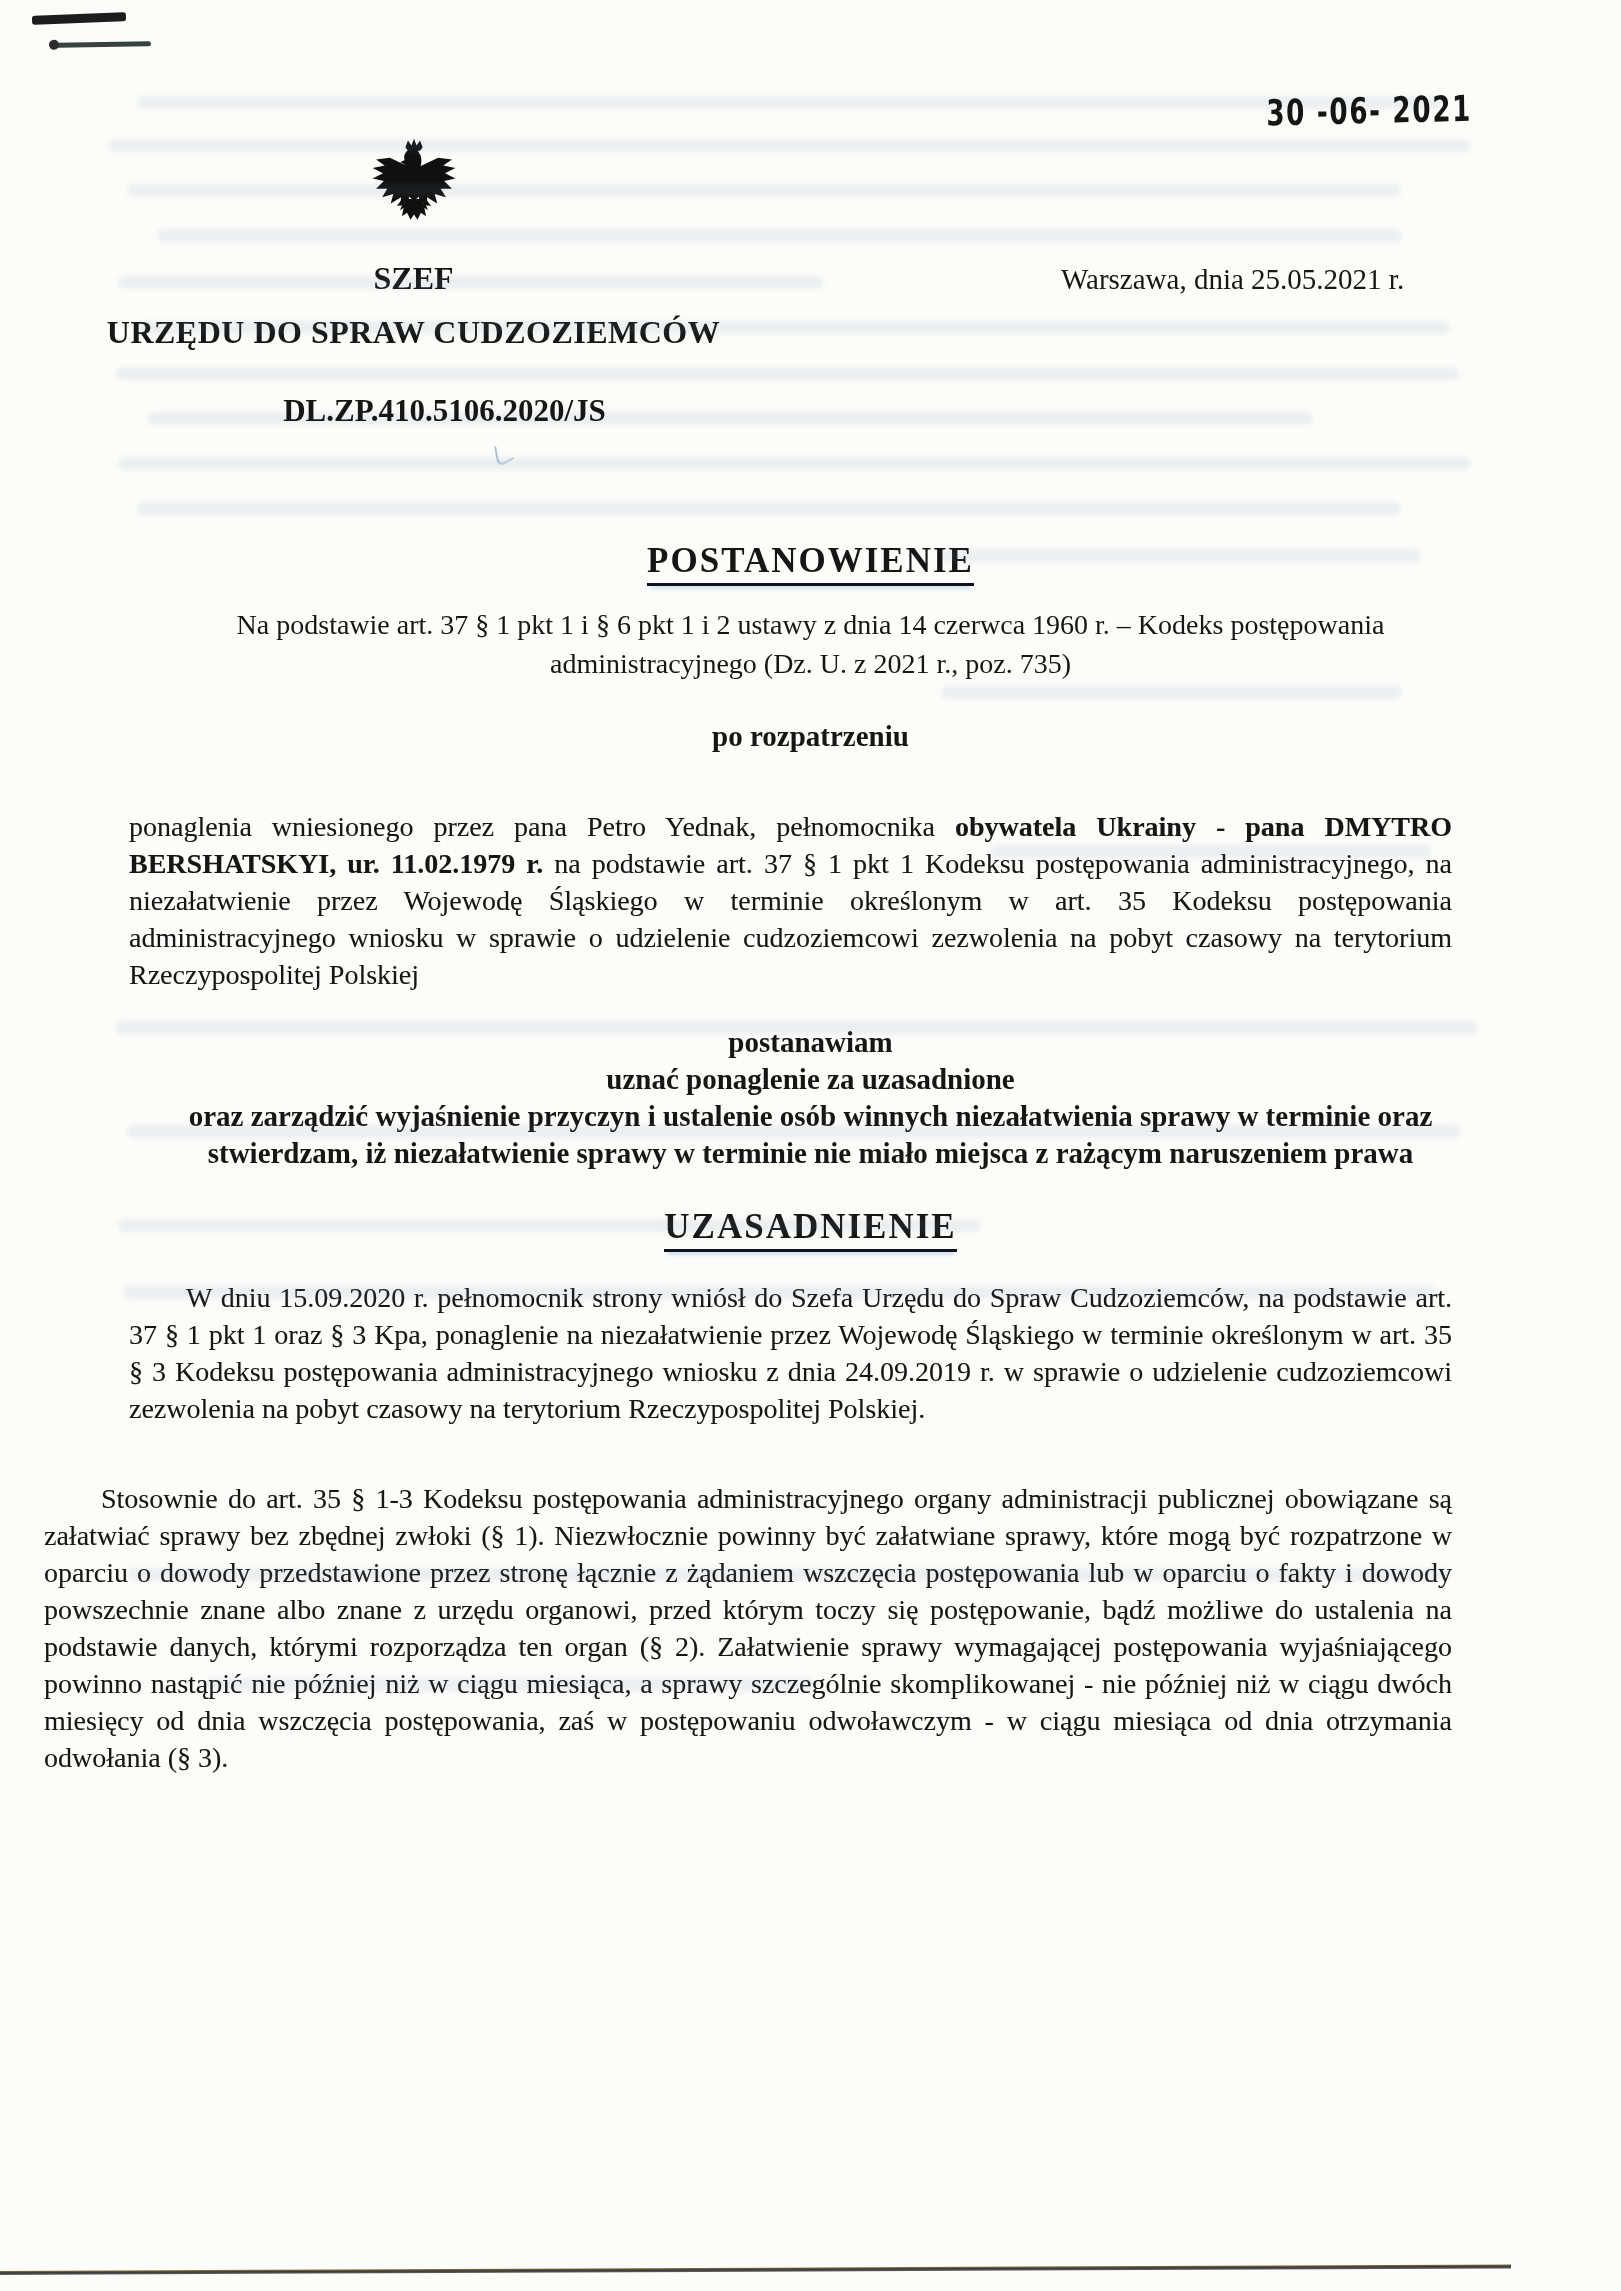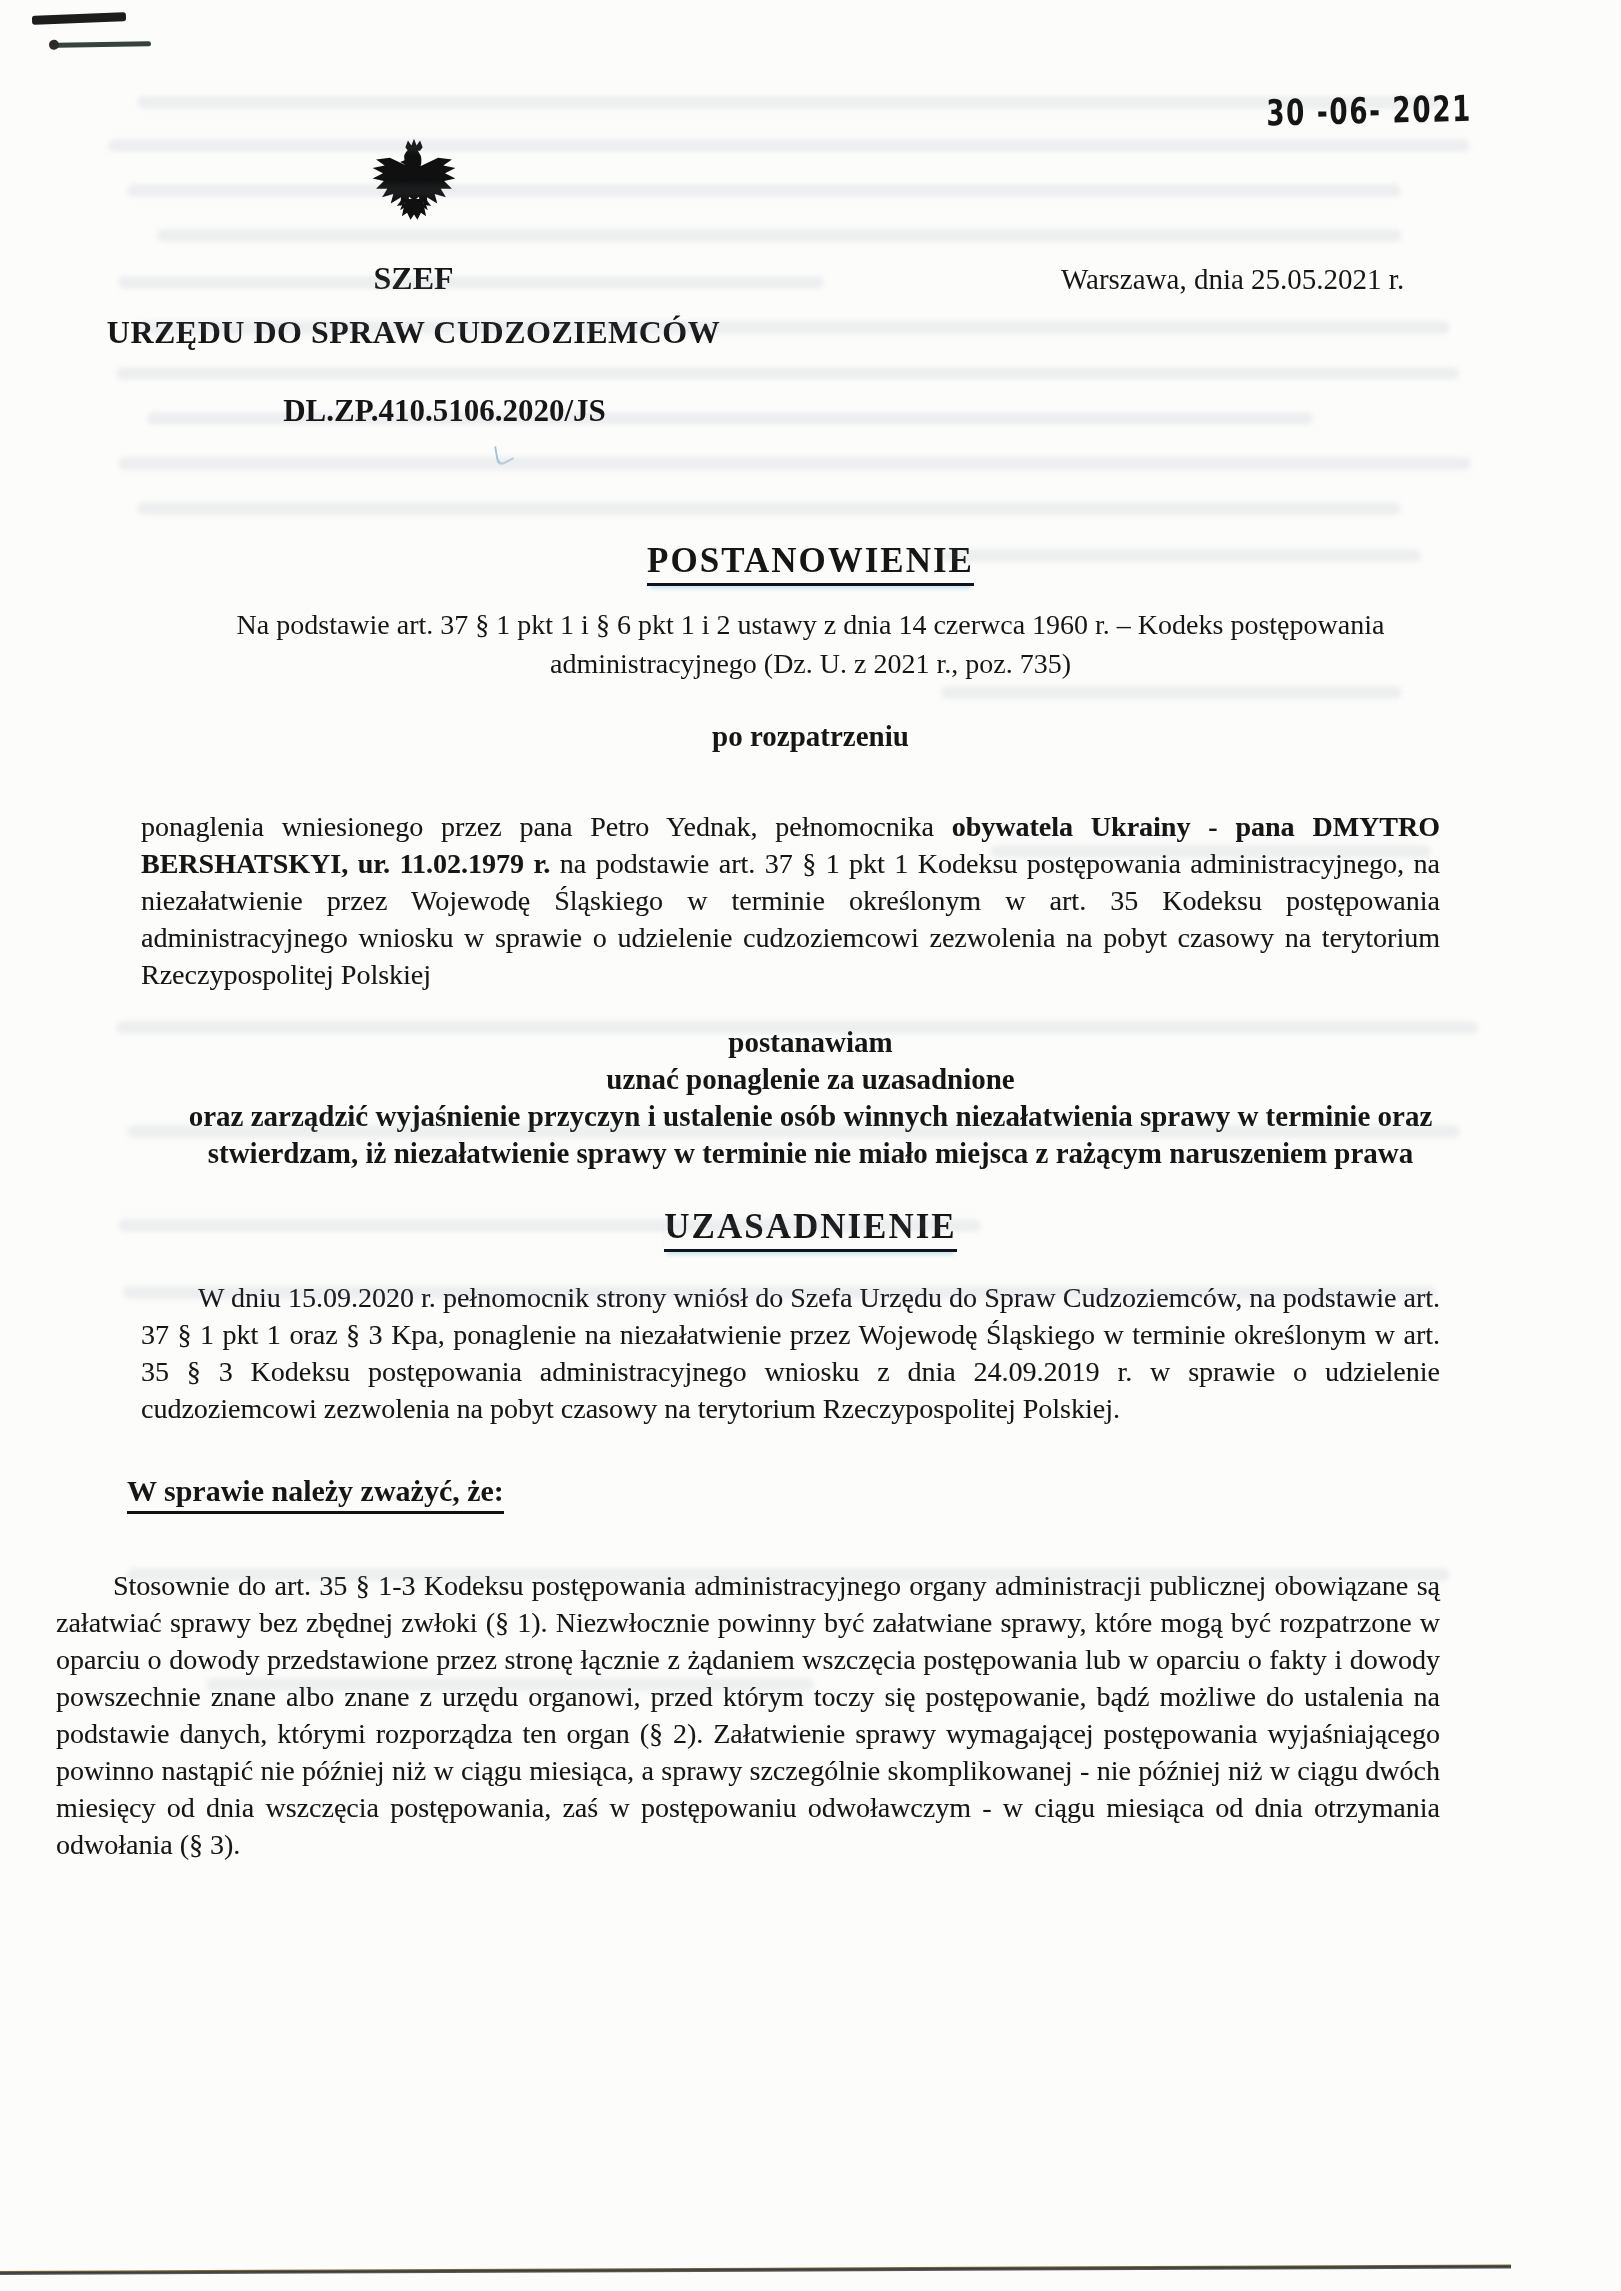--- a/index.html
+++ b/index.html
@@ -56,21 +56,21 @@
     border-bottom:3.9px solid #15120d;padding-bottom:2.9px;
   }
   
   .center-block{
     width:1294px;margin:19px auto 0;text-align:center;
     font-size:28px;line-height:39px;
   }
   .center-bold{ text-align:center;font-weight:bold;font-size:29px;line-height:37px;}
   .after-label{margin-top:35px;}
   .body{
-    margin:16px;padding:0 165px 0 125px;
+    margin:4px;padding:0 165px 0 125px;
     font-size:28px;line-height:37px;text-align:justify;
     text-shadow:0.3px 0.3px 0.4px rgba(10,10,10,0.25);
   }
   .subject{margin-top:53px;}
   .decision{margin-top:31px;}
   .decision .center-bold{padding:0 118px;}
   .para1{margin-top:27.4px;}
   .indent{text-indent:57px;}
   .heading-gap{margin-top:53px;padding-left:40px;}
 </style>
@@ -141,21 +141,20 @@
     <div class="center-bold">uznać ponaglenie za uzasadnione</div>
     <div class="center-bold">oraz zarządzić wyjaśnienie przyczyn i ustalenie osób winnych niezałatwienia sprawy w terminie oraz stwierdzam, iż niezałatwienie sprawy w terminie nie miało miejsca z rażącym naruszeniem prawa</div>
   </div>
 
   <div class="title-wrap uz">
     <span class="title">UZASADNIENIE</span>
   </div>
 
   <p class="body indent para1">W dniu 15.09.2020 r. pełnomocnik strony wniósł do Szefa Urzędu do Spraw Cudzoziemców, na podstawie art. 37 § 1 pkt 1 oraz § 3 Kpa, ponaglenie na niezałatwienie przez Wojewodę Śląskiego w terminie określonym w art. 35 § 3 Kodeksu postępowania administracyjnego wniosku z dnia 24.09.2019 r. w sprawie o udzielenie cudzoziemcowi zezwolenia na pobyt czasowy na terytorium Rzeczypospolitej Polskiej.</p>
 
-  <div class="left-underline">W sprawie należy zważyć, że:</div>
 
   <p class="body indent heading-gap">Stosownie do art. 35 § 1-3 Kodeksu postępowania administracyjnego organy administracji publicznej obowiązane są załatwiać sprawy bez zbędnej zwłoki (§ 1). Niezwłocznie powinny być załatwiane sprawy, które mogą być rozpatrzone w oparciu o dowody przedstawione przez stronę łącznie z żądaniem wszczęcia postępowania lub w oparciu o fakty i dowody powszechnie znane albo znane z urzędu organowi, przed którym toczy się postępowanie, bądź możliwe do ustalenia na podstawie danych, którymi rozporządza ten organ (§ 2). Załatwienie sprawy wymagającej postępowania wyjaśniającego powinno nastąpić nie później niż w ciągu miesiąca, a sprawy szczególnie skomplikowanej - nie później niż w ciągu dwóch miesięcy od dnia wszczęcia postępowania, zaś w postępowaniu odwoławczym - w ciągu miesiąca od dnia otrzymania odwołania (§ 3).</p>
 
   <div class="blue-mark"></div>
   <div class="page-edge"></div>
 
 </div>
 
 
 </body></html>

